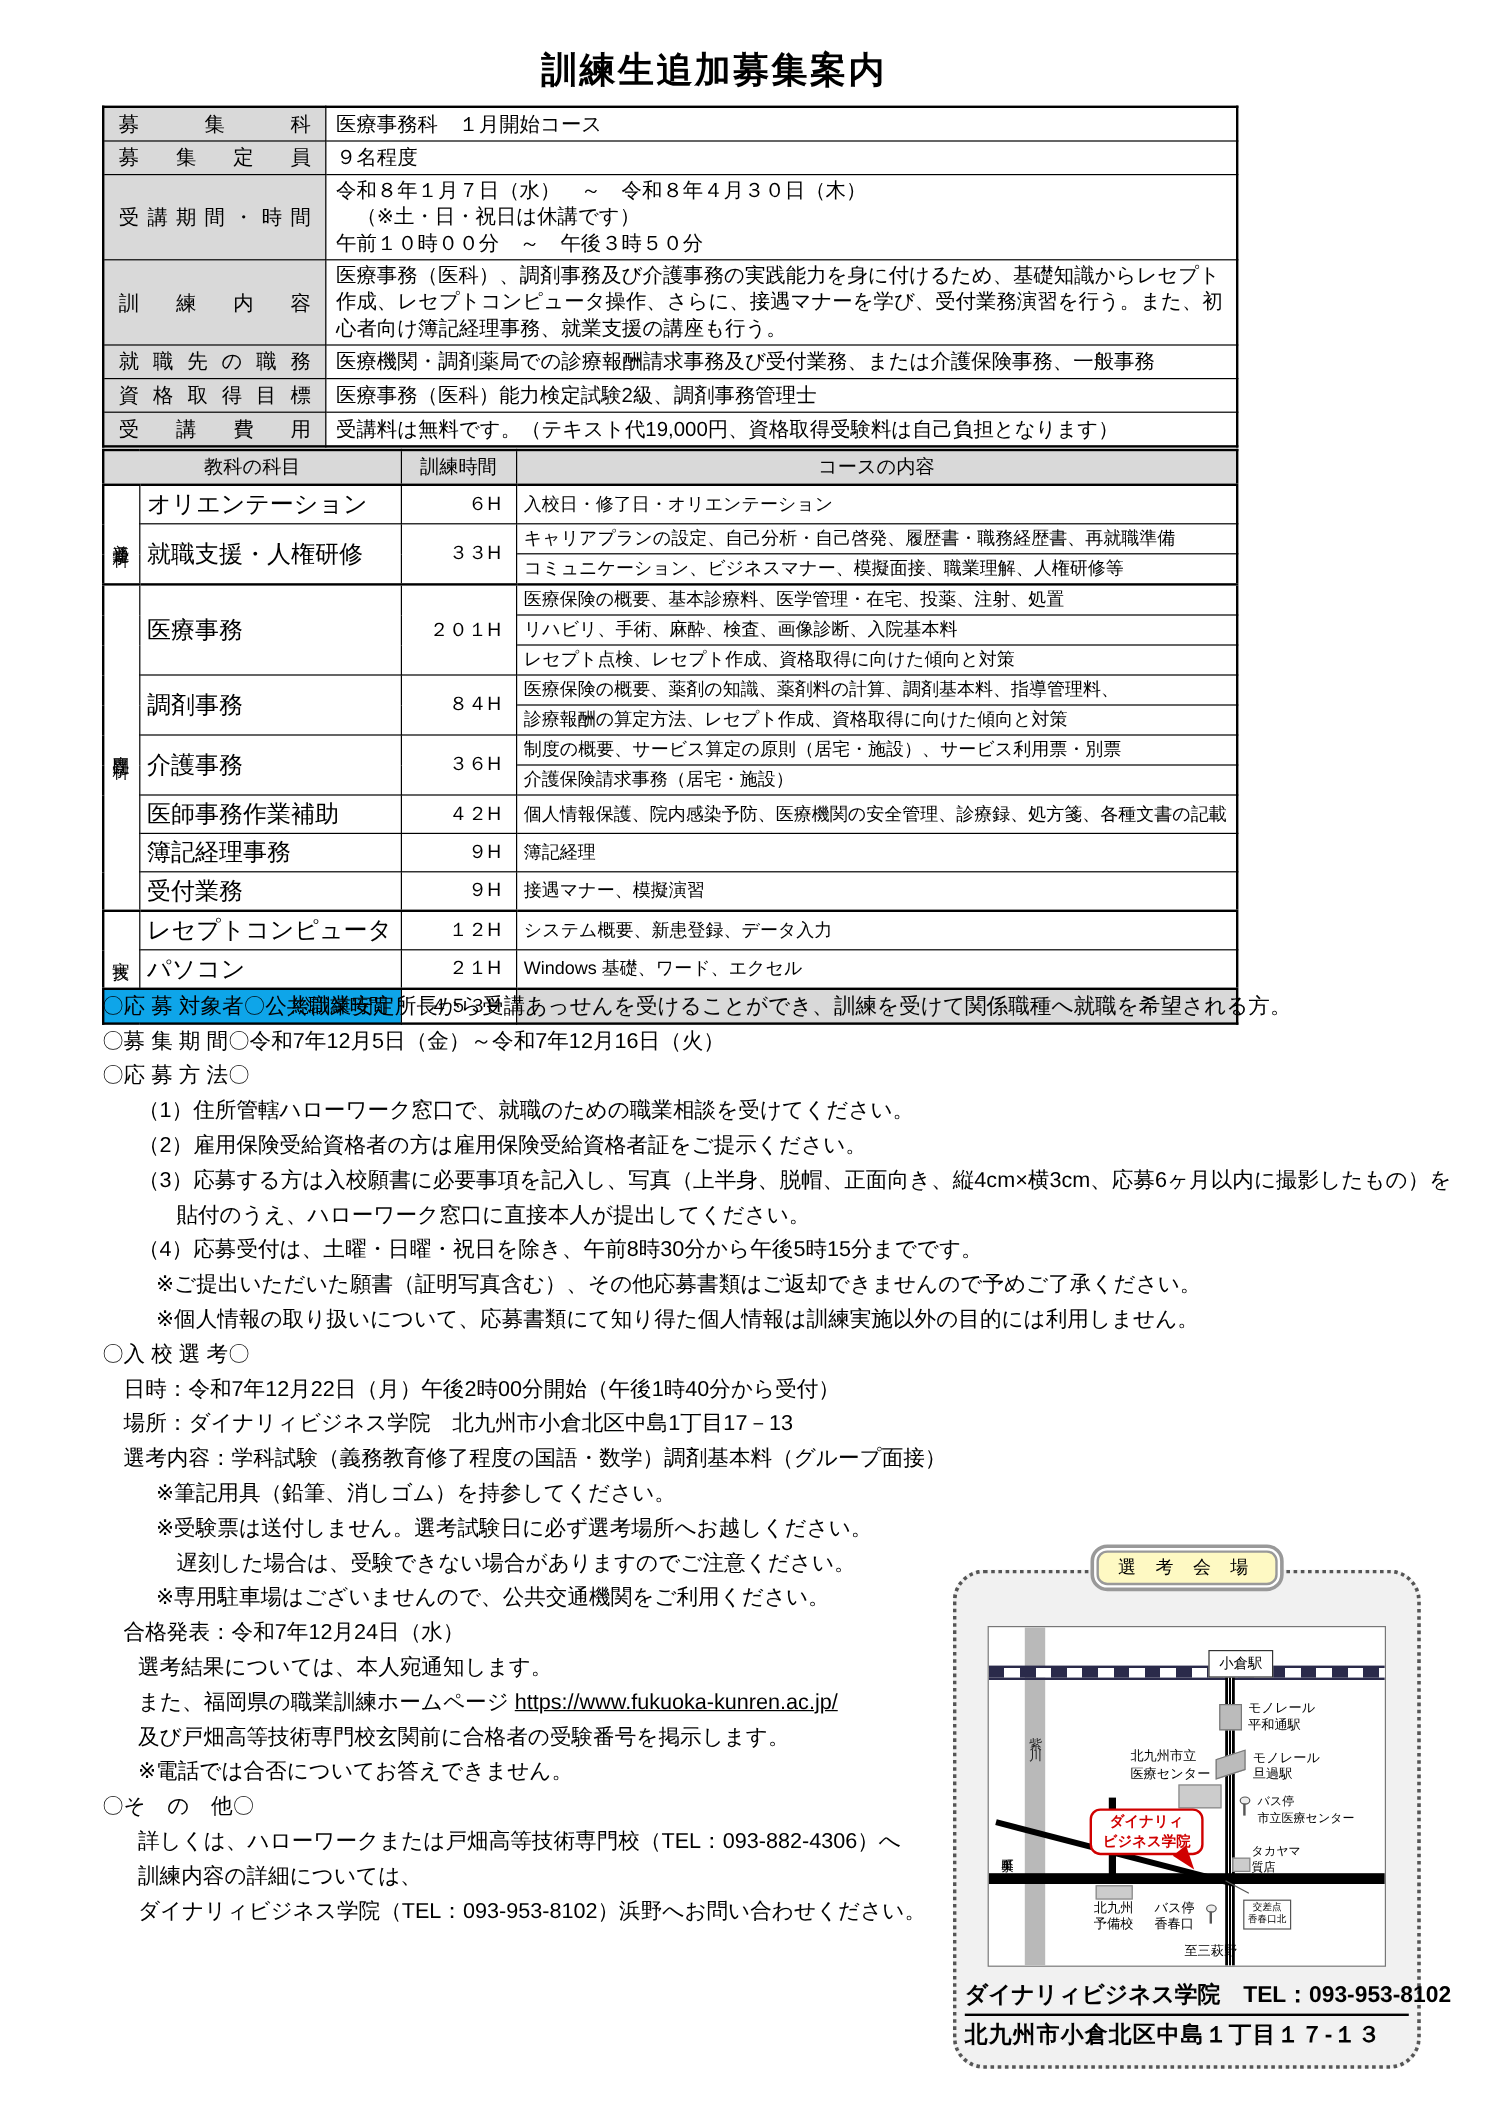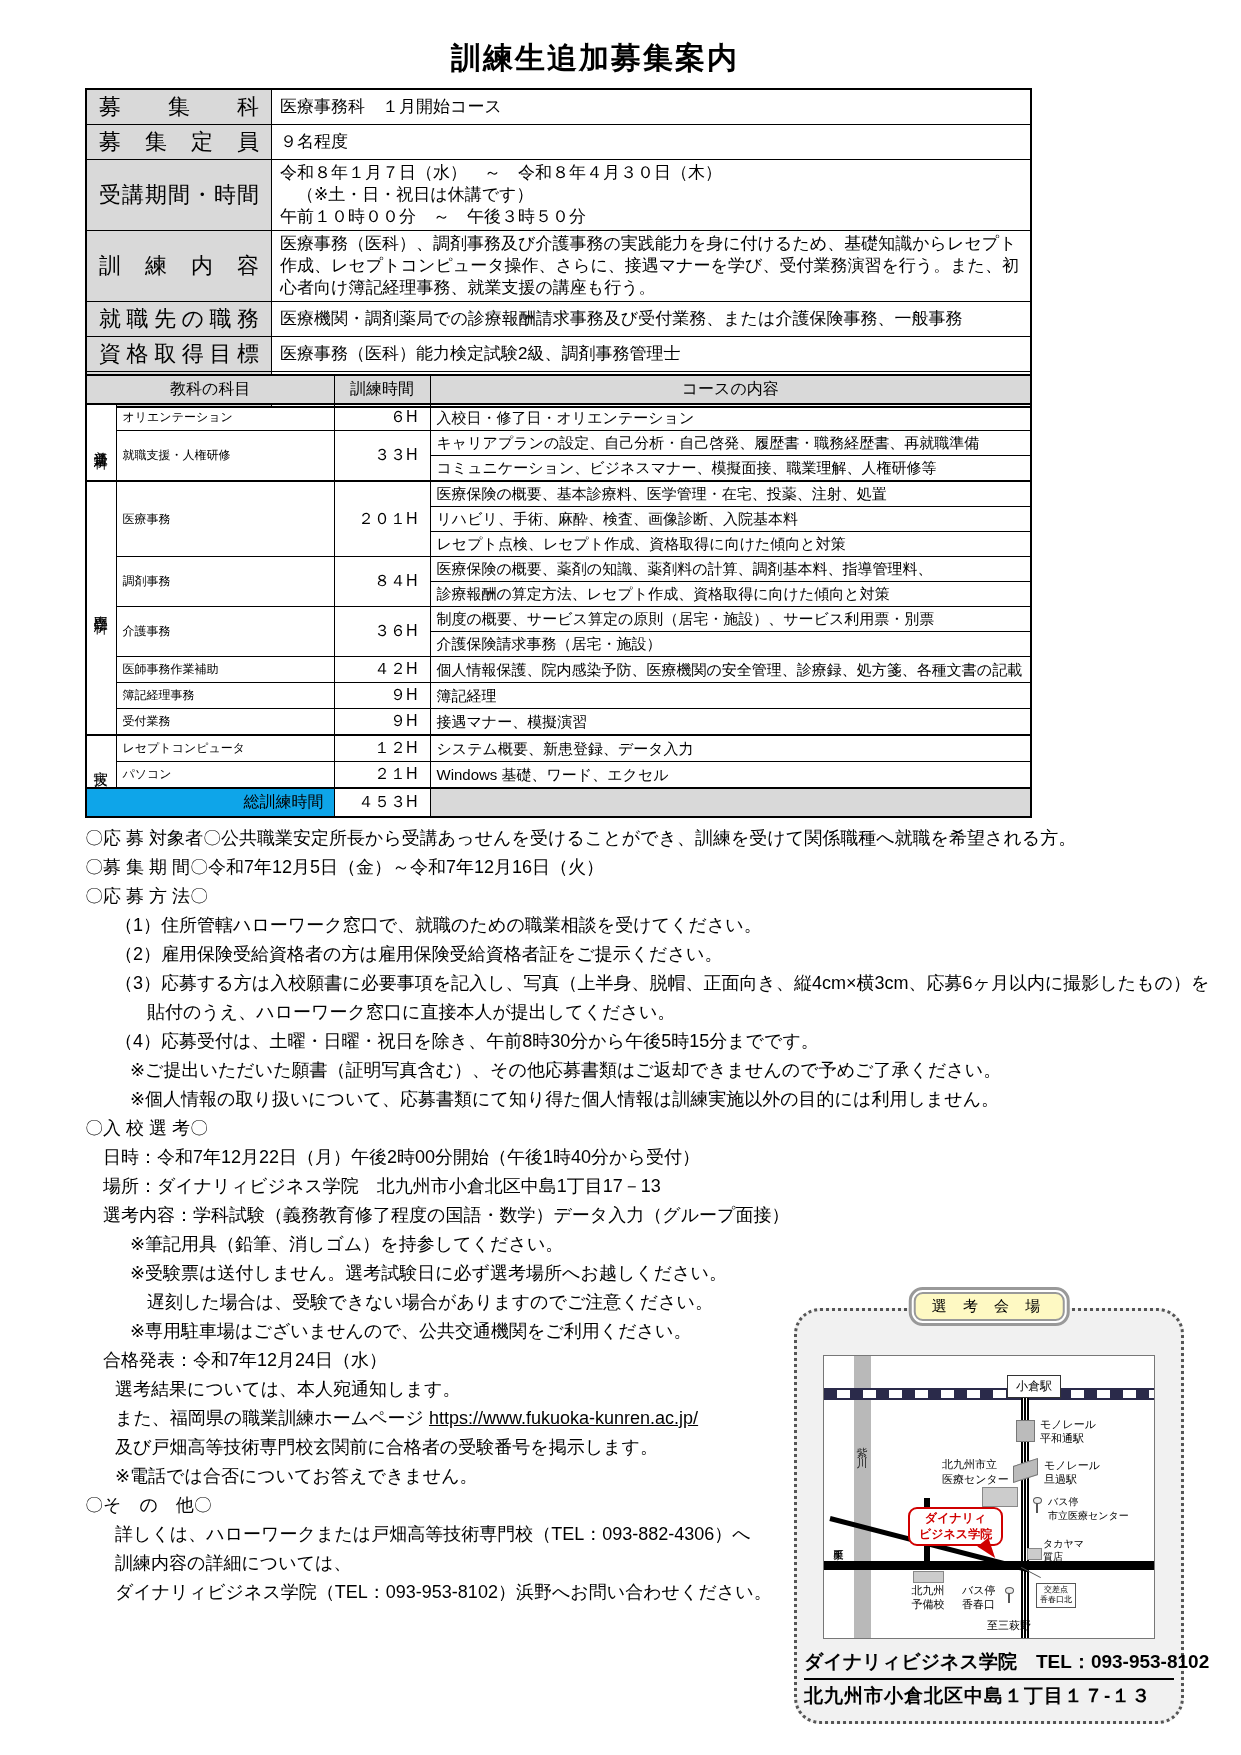--- a/index.html
+++ b/index.html
@@ -11,32 +11,32 @@
   
   .doc-title{
     position:absolute;top:38px;left:85px;width:1020px;text-align:center;
     font-size:30px;font-weight:bold;letter-spacing:2px;
   }
   
   table{border-collapse:collapse;table-layout:fixed;}
   .info-table{position:absolute;left:85px;top:88px;width:947px;border:2px solid #000;}
   .info-table th,.info-table td{border:1px solid #000;font-weight:normal;vertical-align:middle;}
   .info-table th{
-    width:160px;background:#d9d9d9;padding:2px 12px;font-size:22px;
+    width:160px;background:#d9d9d9;padding:2px 12px;font-size:17px;
     text-align:justify;text-align-last:justify;margin-left:48px;
   }
   .info-table td{padding:2px 8px;font-size:17px;line-height:22px;}
   .curr-table{position:absolute;left:85px;top:374px;width:947px;border:2px solid #000;}
   .curr-table th,.curr-table td{border:1px solid #000;font-weight:normal;}
   .curr-table thead th{background:#d9d9d9;text-align:center;font-size:16px;padding:3px 4px;}
   .cat-cell{
     width:30px;writing-mode:vertical-rl;text-orientation:upright;
     text-align:center;font-size:14px;letter-spacing:2px;padding:2px 0;background:#fff;
   }
-  .subj-cell{width:218px;padding:2px 6px;font-size:12px;}
+  .subj-cell{width:218px;padding:2px 6px;font-size:20px;}
   .hours-cell{width:96px;padding:2px 12px 2px 2px;text-align:right;font-size:16px;}
   .content-cell{padding:2px 6px;font-size:15px;line-height:20px;}
   .curr-table tr.cat-start>th,.curr-table tr.cat-start>td{border-top:2px solid #000;}
   .total-row td{border-top:2px solid #000;}
   .total-label{background:#0ea5e9;text-align:right;padding:3px 10px;font-size:16px;}
   .total-hours{text-align:right;padding:3px 12px 3px 2px;font-size:16px;}
   .total-blank{background:#d9d9d9;}
   
   .notes{position:absolute;left:85px;top:824px;width:1140px;font-size:18px;line-height:29px;}
   .note-line{white-space:normal;}
@@ -266,21 +266,21 @@
       <div class="note-line indent-0">〇応 募 方 法〇</div>
       <div class="note-line indent-2">（1）住所管轄ハローワーク窓口で、就職のための職業相談を受けてください。</div>
       <div class="note-line indent-2">（2）雇用保険受給資格者の方は雇用保険受給資格者証をご提示ください。</div>
       <div class="note-line indent-2 hang">（3）応募する方は入校願書に必要事項を記入し、写真（上半身、脱帽、正面向き、縦4cm×横3cm、応募6ヶ月以内に撮影したもの）を貼付のうえ、ハローワーク窓口に直接本人が提出してください。</div>
       <div class="note-line indent-2">（4）応募受付は、土曜・日曜・祝日を除き、午前8時30分から午後5時15分までです。</div>
       <div class="note-line indent-3">※ご提出いただいた願書（証明写真含む）、その他応募書類はご返却できませんので予めご了承ください。</div>
       <div class="note-line indent-3">※個人情報の取り扱いについて、応募書類にて知り得た個人情報は訓練実施以外の目的には利用しません。</div>
       <div class="note-line indent-0">〇入 校 選 考〇</div>
       <div class="note-line indent-1">日時：令和7年12月22日（月）午後2時00分開始（午後1時40分から受付）</div>
       <div class="note-line indent-1">場所：ダイナリィビジネス学院　北九州市小倉北区中島1丁目17－13</div>
-      <div class="note-line indent-1">選考内容：学科試験（義務教育修了程度の国語・数学）データ入力（グループ面接）</div>
+      <div class="note-line indent-1">選考内容：学科試験（義務教育修了程度の国語・数学）調剤基本料（グループ面接）</div>
       <div class="note-line indent-3">※筆記用具（鉛筆、消しゴム）を持参してください。</div>
       <div class="note-line indent-3">※受験票は送付しません。選考試験日に必ず選考場所へお越しください。</div>
       <div class="note-line indent-4">遅刻した場合は、受験できない場合がありますのでご注意ください。</div>
       <div class="note-line indent-3">※専用駐車場はございませんので、公共交通機関をご利用ください。</div>
       <div class="note-line indent-1">合格発表：令和7年12月24日（水）</div>
       <div class="note-line indent-2">選考結果については、本人宛通知します。</div>
       <div class="note-line indent-2"><span>また、福岡県の職業訓練ホームページ </span><span class="note-link">https://www.fukuoka-kunren.ac.jp/</span></div>
       <div class="note-line indent-2">及び戸畑高等技術専門校玄関前に合格者の受験番号を掲示します。</div>
       <div class="note-line indent-2">※電話では合否についてお答えできません。</div>
       <div class="note-line indent-0">〇そ　の　他〇</div>

